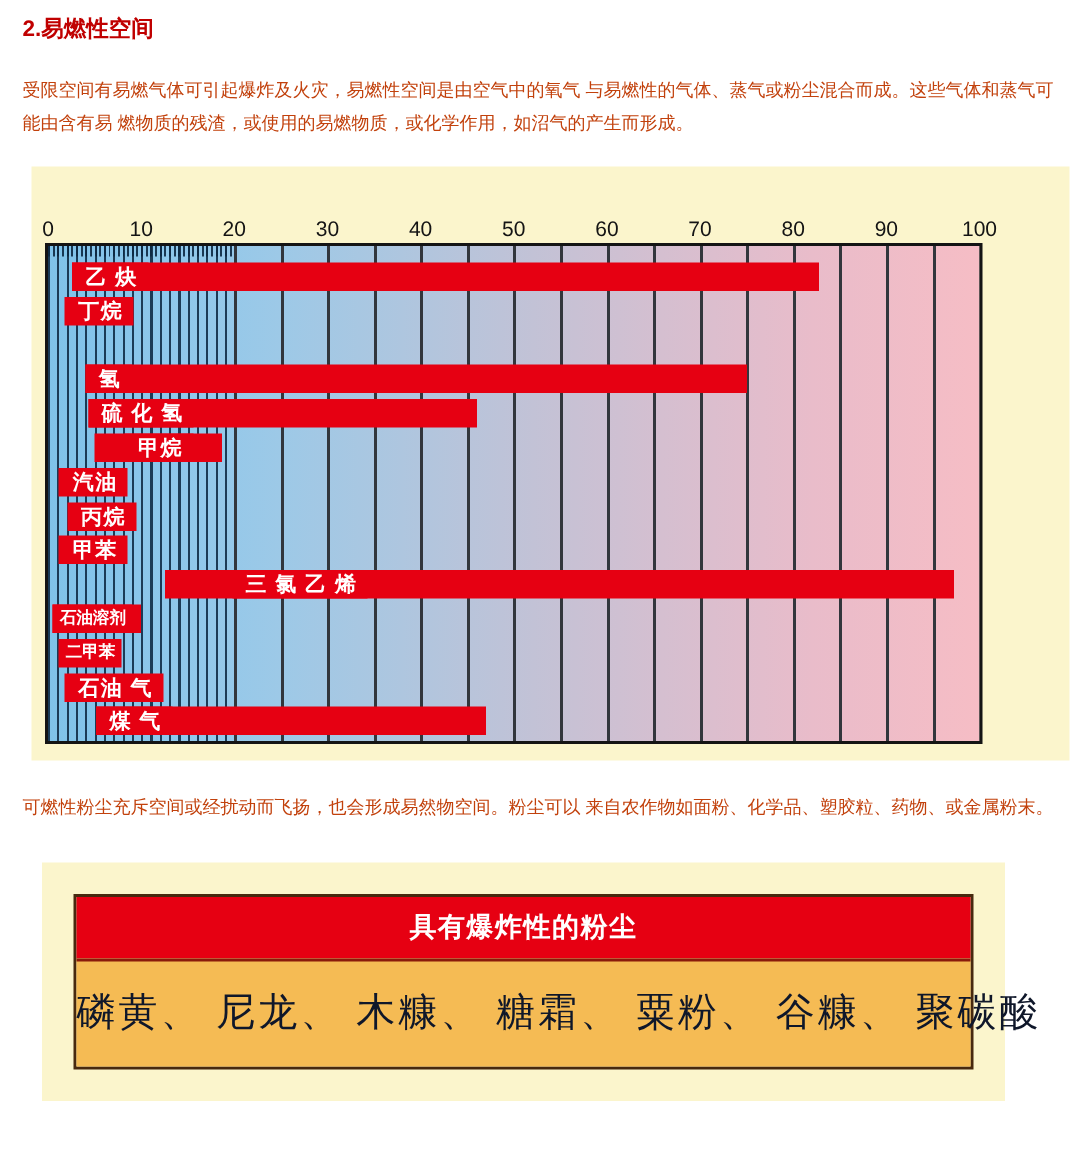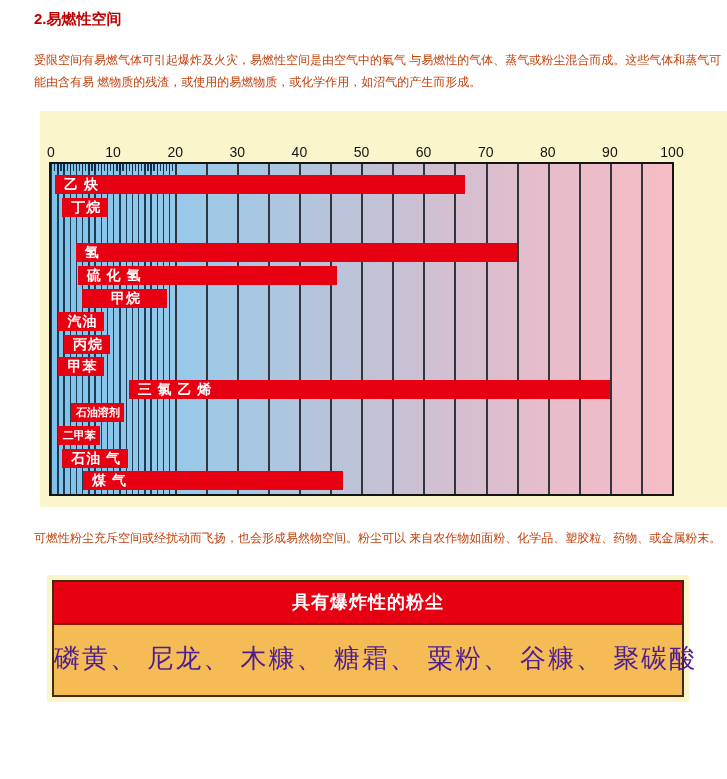--- a/index.html
+++ b/index.html
@@ -4,21 +4,21 @@
 <style>
   html, body {
     margin: 0;
     padding: 0;
     width: 727px;
     height: 779px;
     background: #ffffff;
     overflow: hidden;
     font-family: "Liberation Sans", sans-serif;
   }
-  .content { padding: 8px 14px 0 14px; margin-left: 19px; }
+  .content { padding: 8px 14px 0 14px; }
 
   .heading {
     color: #c00000;
     font-size: 15px;
     font-weight: bold;
     margin: 2px 0 0 1px;
   }
   .para {
     font-size: 12px;
     color: #c2410c;
@@ -123,40 +123,40 @@
     font-size: 11px;
     letter-spacing: 0;
     padding: 0 4px 0 5px;
   }
 
   
   .dust-outer {
     margin: 26px 0 0 14px;
     width: 642px;
     background: #fbf5cc;
-    padding: 5px;
+    padding: 21px;
     box-sizing: border-box;
   }
   .dust-box { border: 2px solid #47290f; }
   .dust-header {
     background: #e60012;
     height: 41px;
     line-height: 41px;
     text-align: center;
     color: #ffffff;
     font-weight: bold;
     font-size: 18px;
     letter-spacing: 1px;
   }
   .dust-body {
     background: #f5bb54;
     height: 70px;
     line-height: 66px;
     text-align: left;
-    color: #4c1d95;
+    color: #0f172a;
     font-size: 26px;
     letter-spacing: 2px;
     border-top: 2px solid #8a1a0a;
     white-space: nowrap;
   }
   .para-last { margin-top: 22px; }
 </style>
 </head>
 <body>
 
@@ -177,30 +177,30 @@
         <span class="tick-label" style="left: 372.6px;">60</span>
         <span class="tick-label" style="left: 434.7px;">70</span>
         <span class="tick-label" style="left: 496.8px;">80</span>
         <span class="tick-label" style="left: 558.9px;">90</span>
         <span class="tick-label" style="left: 621px;">100</span>
       </div>
     <div class="plot">
       <div class="stripes-left"></div>
       <div class="comb"></div>
       <div class="grid-right"></div>
-    <div class="bar" style="left: 4px; width: 410px; top: 11px;"><span class="bar-label">乙 炔</span></div>
+    <div class="bar" style="left: 16px; width: 498px; top: 11px;"><span class="bar-label">乙 炔</span></div>
         <div class="bar" style="left: 11.178px; width: 41.607px; top: 33.8px;"><span class="bar-label">丁烷</span></div>
         <div class="bar" style="left: 24.84px; width: 440.91px; top: 79.4px;"><span class="bar-label">氢</span></div>
         <div class="bar" style="left: 26.703px; width: 258.957px; top: 102.2px;"><span class="bar-label">硫 化 氢</span></div>
         <div class="bar" style="left: 31.05px; width: 64.584px; top: 125px; padding-left: 20px;"><span class="bar-label">甲烷</span></div>
         <div class="bar" style="left: 7.452px; width: 39.123px; top: 147.8px;"><span class="bar-label">汽油</span></div>
         <div class="bar" style="left: 13.041px; width: 30px; top: 170.6px;"><span class="bar-label">丙烷</span></div>
         <div class="bar" style="left: 7.452px; width: 36.018px; top: 193.4px;"><span class="bar-label">甲苯</span></div>
-        <div class="bar" style="left: 77.625px; width: 481.275px; top: 216.2px;"><span class="bar-label">三 氯 乙 烯</span></div>
-        <div class="bar small" style="left: 20px; width: 20px; top: 239px;"><span class="bar-label">石油溶剂</span></div>
+        <div class="bar" style="left: 77.625px; width: 481.275px; top: 216.2px; padding-left: 45px;"><span class="bar-label">三 氯 乙 烯</span></div>
+        <div class="bar small" style="left: 3px; width: 59px; top: 239px;"><span class="bar-label">石油溶剂</span></div>
         <div class="bar small" style="left: 6.831px; width: 39.744px; top: 261.8px;"><span class="bar-label">二甲苯</span></div>
         <div class="bar" style="left: 11.178px; width: 49.68px; top: 284.6px;"><span class="bar-label">石油 气</span></div>
         <div class="bar" style="left: 32px; width: 260px; top: 307.4px;"><span class="bar-label">煤  气</span></div>
       </div>
   </div>
 
   <div class="para">可燃性粉尘充斥空间或经扰动而飞扬，也会形成易然物空间。粉尘可以 来自农作物如面粉、化学品、塑胶粒、药物、或金属粉末。</div>
 
   <div class="dust-outer">
     <div class="dust-box">

